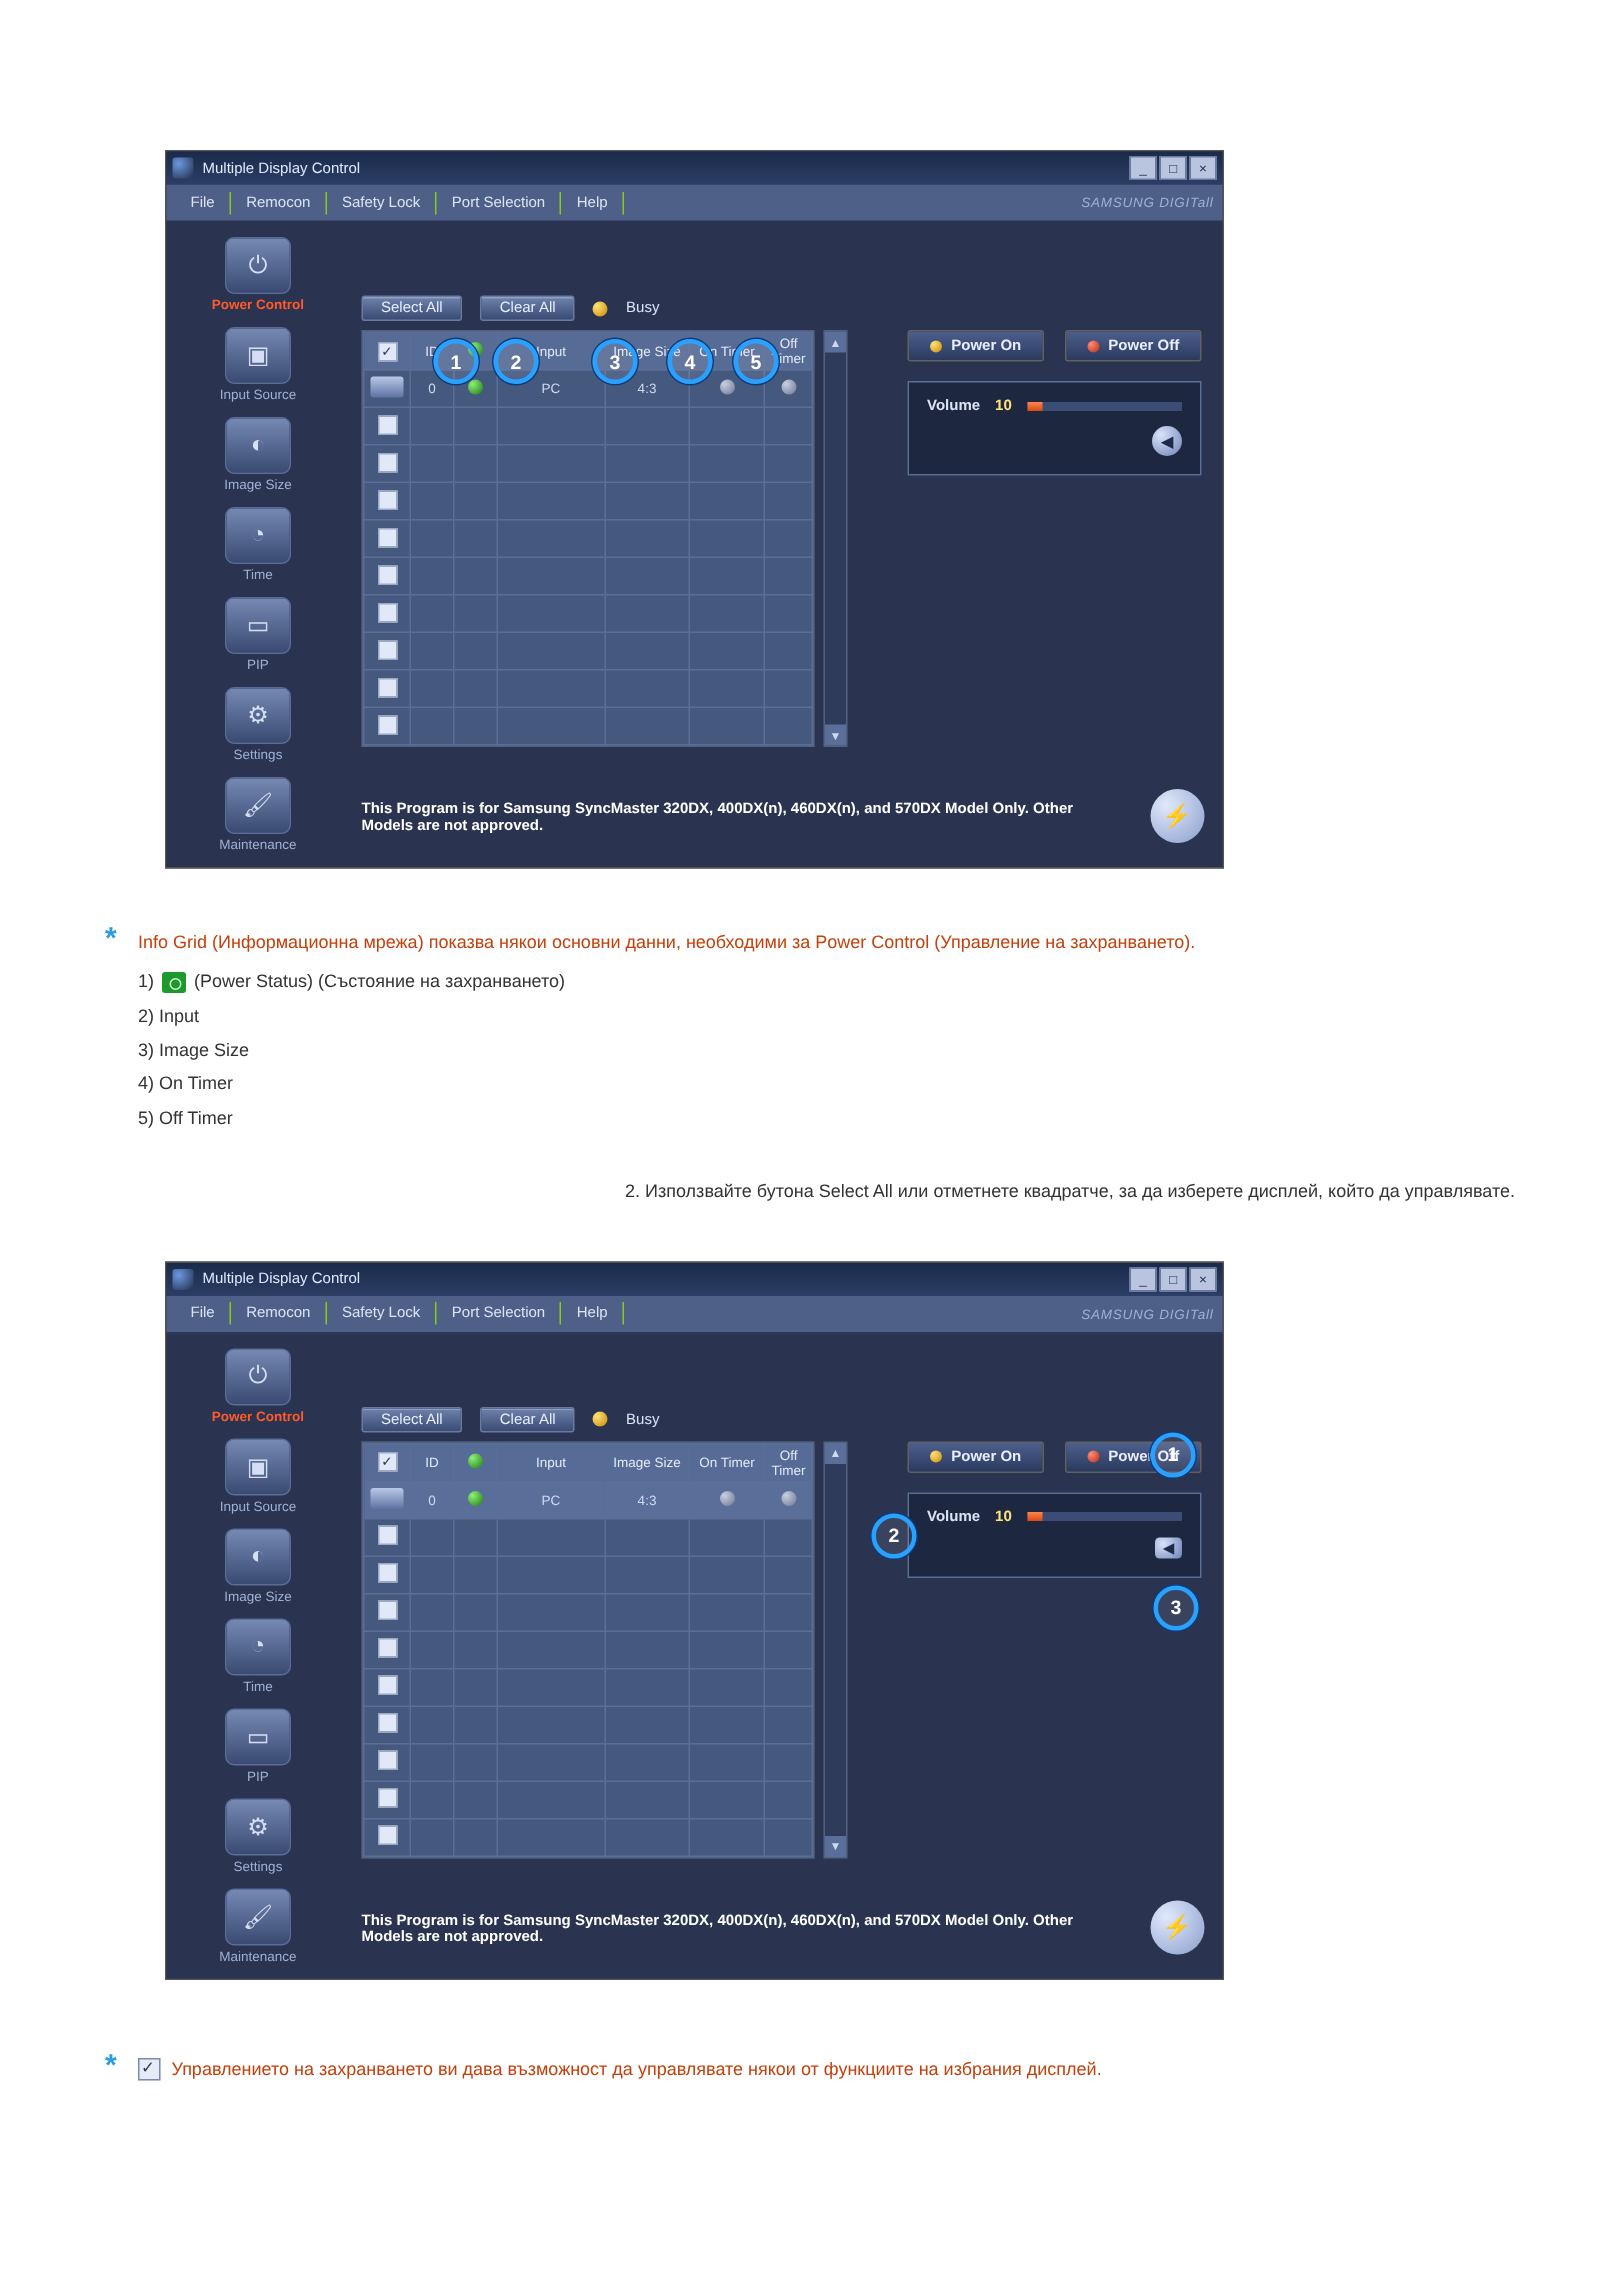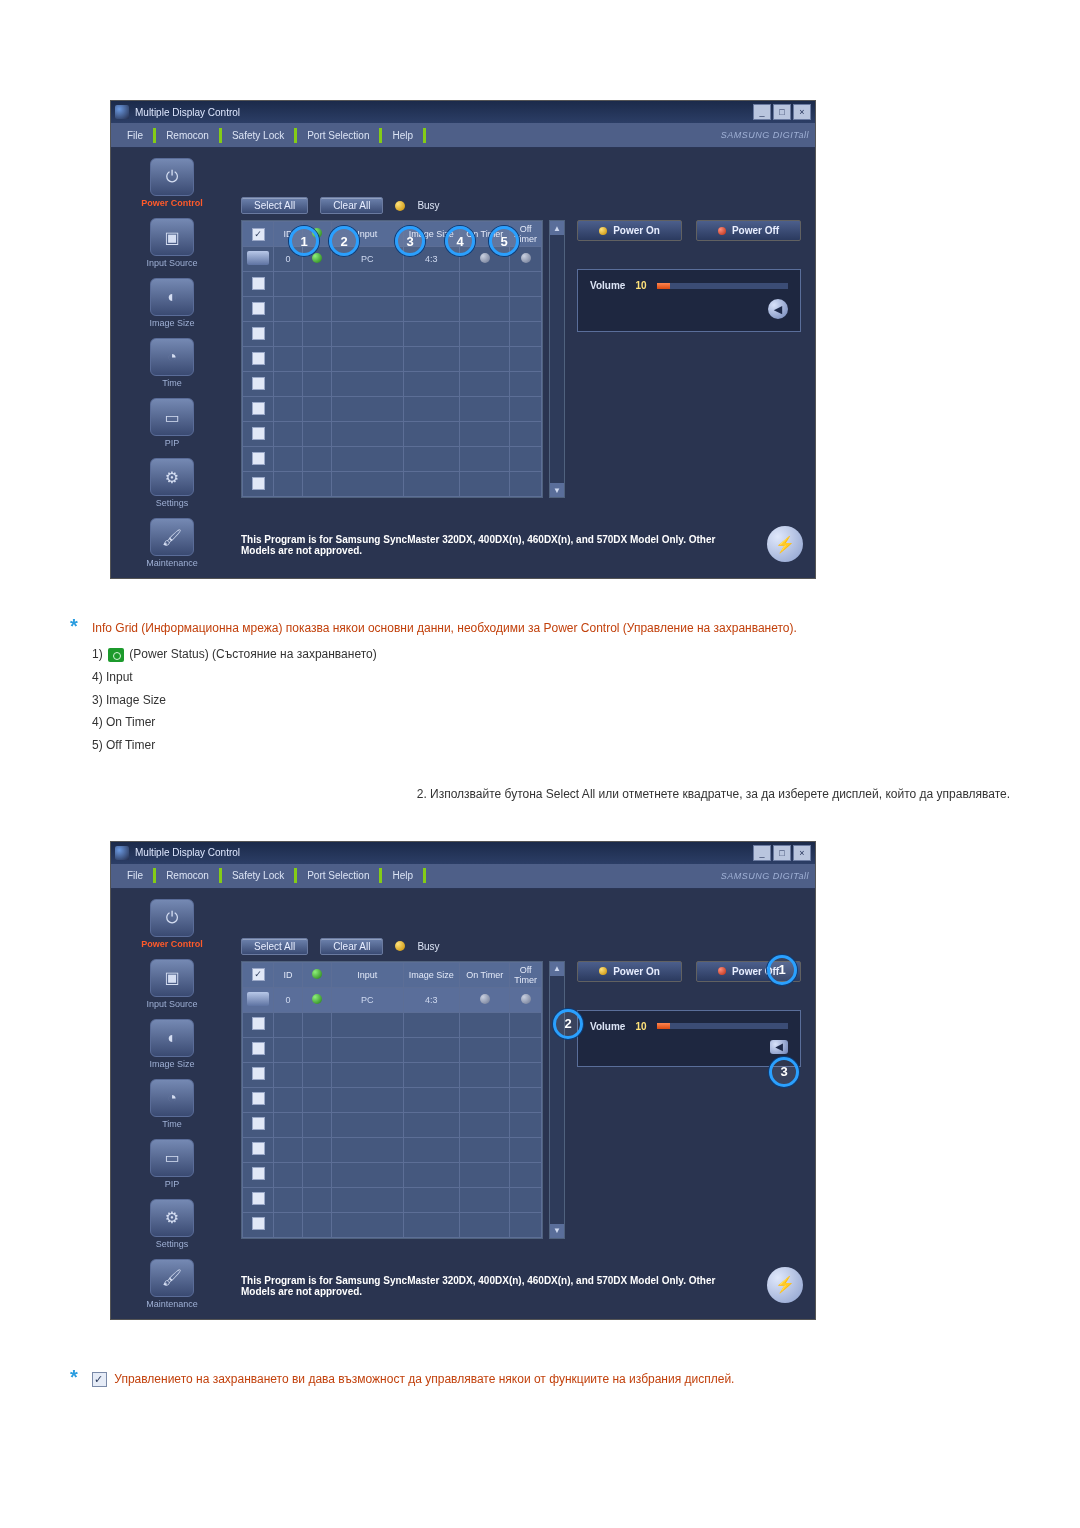--- a/index.html
+++ b/index.html
@@ -55,21 +55,21 @@
     background: #4e5f88;
     border-bottom: 1px solid #2a3555;
     display: flex;
     align-items: center;
     padding: 0 6px;
     color: #dce4f5;
     font-size: 10px;
   }
   .menu-item {
     padding: 0 10px;
-    border-right: 3px solid #84cc16;
+    border-right: 1px solid #84cc16;
     height: 15px;
     display: flex; align-items: center;
   }
   .brand {
     margin-left: auto;
     font-style: italic;
     font-size: 9px;
     color: #9fb0d5;
     letter-spacing: 0.5px;
   }
@@ -181,22 +181,23 @@
     height: 14px; background: #5a6e9a;
     display: flex; align-items: center; justify-content: center;
     color: #cfd9f0; font-size: 8px;
   }
   .vscroll .track { flex: 1; }
   .right-panel {
     flex: 1;
     padding: 0 6px;
     display: flex;
     flex-direction: column;
-    gap: 28px;
+    gap: 13px;
     position: relative;
+    margin-left: 28px;
   }
   .power-row { display: flex; gap: 14px; }
   .power-btn {
     flex: 1;
     padding: 4px 0;
     text-align: center;
     font-size: 10px;
     color: #e8eeff;
     background: linear-gradient(#4c5f8c, #2b3a5f);
     border: 1px solid #616161;
@@ -542,21 +543,21 @@
   </div>
 
   <div class="note-block">
     <div class="asterisk">*</div>
     <div class="note-text">Info Grid (Информационна мрежа) показва някои основни данни, необходими за Power Control (Управление на захранването).</div>
   </div>
   <div class="sub-list">
     <div>
       <span>1) </span><span class="ps-icon"></span><span> (Power Status) (Състояние на захранването)</span>
     </div>
-    <div>4) Input</div>
+    <div>2) Input</div>
     <div>3) Image Size</div>
     <div>4) On Timer</div>
     <div>5) Off Timer</div>
   </div>
 
   <div class="section-num">2.  Използвайте бутона Select All или отметнете квадратче, за да изберете дисплей, който да управлявате.</div>
 
   <div class="screenshot-block" style="margin-top:40px;">
     <div class="app-window">
       <div class="title-bar">

